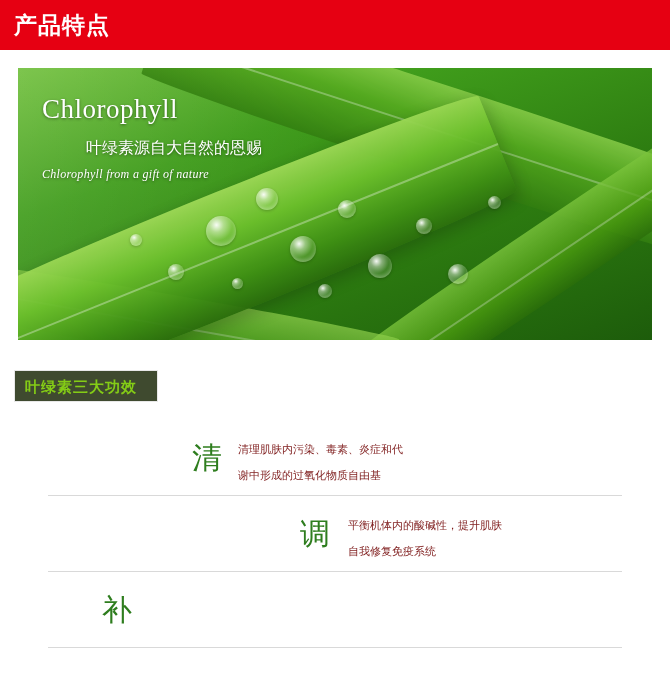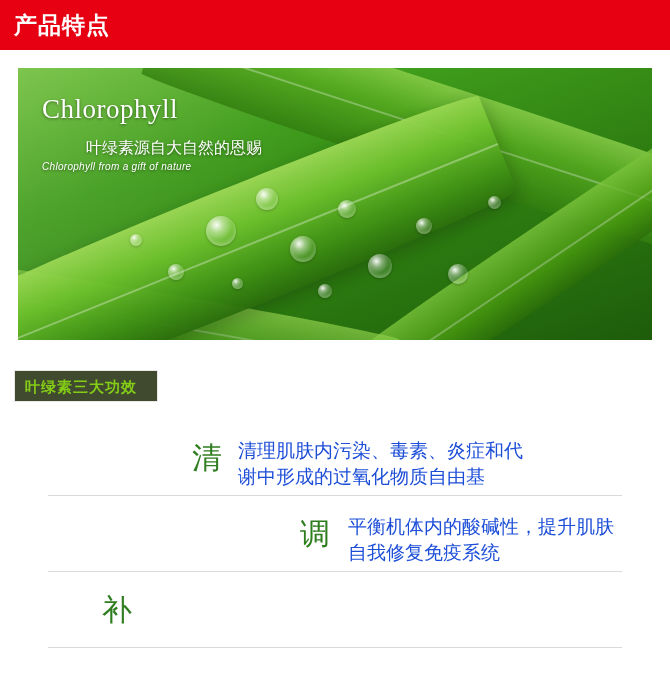--- a/index.html
+++ b/index.html
@@ -121,23 +121,24 @@
     line-height: 34px;
   }
   .hero-sub-cn {
     margin-top: 12px;
     margin-left: 44px;
     font-size: 16px;
     font-family: "DejaVu Sans", "Liberation Sans", sans-serif;
     line-height: 20px;
   }
   .hero-sub-en {
-    font-family: Liberation Sans, sans-serif;
+    margin-top: 8px;
+    font-family: Liberation Serif, serif;
     font-style: italic;
-    font-size: 10px;
+    font-size: 12px;
     letter-spacing: 0.3px;
     line-height: 17px;
   }
 
   
   .section-tag {
     position: absolute;
     left: 14px;
     top: 370px;
     width: 144px;
@@ -180,22 +181,22 @@
   }
   .big-char {
     position: absolute;
     font-size: 30px;
     color: #2e7d1e;
     font-family: "DejaVu Sans", "Liberation Sans", sans-serif;
     line-height: 36px;
   }
   .benefit-text {
     position: absolute;
-    font-size: 19px;
-    color: #1d4ed8;
+    font-size: 11px;
+    color: #7f1d1d;
     line-height: 26px;
     font-family: "DejaVu Sans", "Liberation Sans", sans-serif;
     white-space: pre-line;
   }
 
   
   .b-row1 .big-char { left: 192px; top: 20px; }
   .b-row1 .benefit-text { left: 238px; top: 17px; }
   
   .b-row2 .big-char { left: 300px; top: 20px; }

